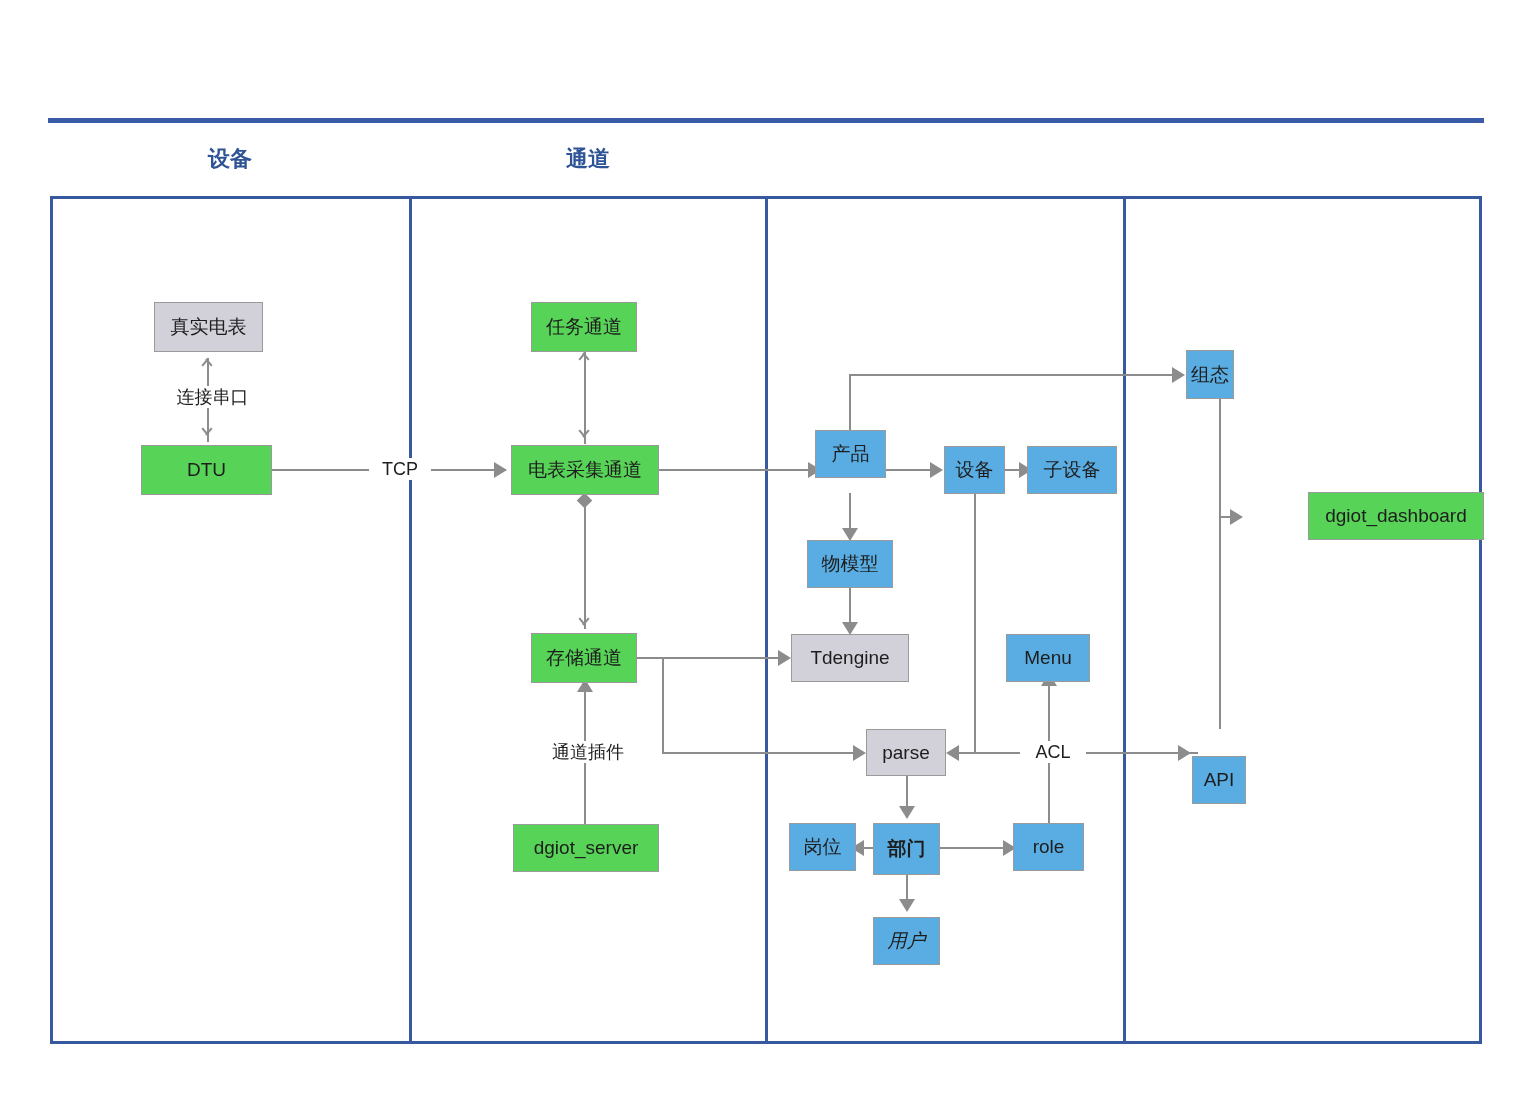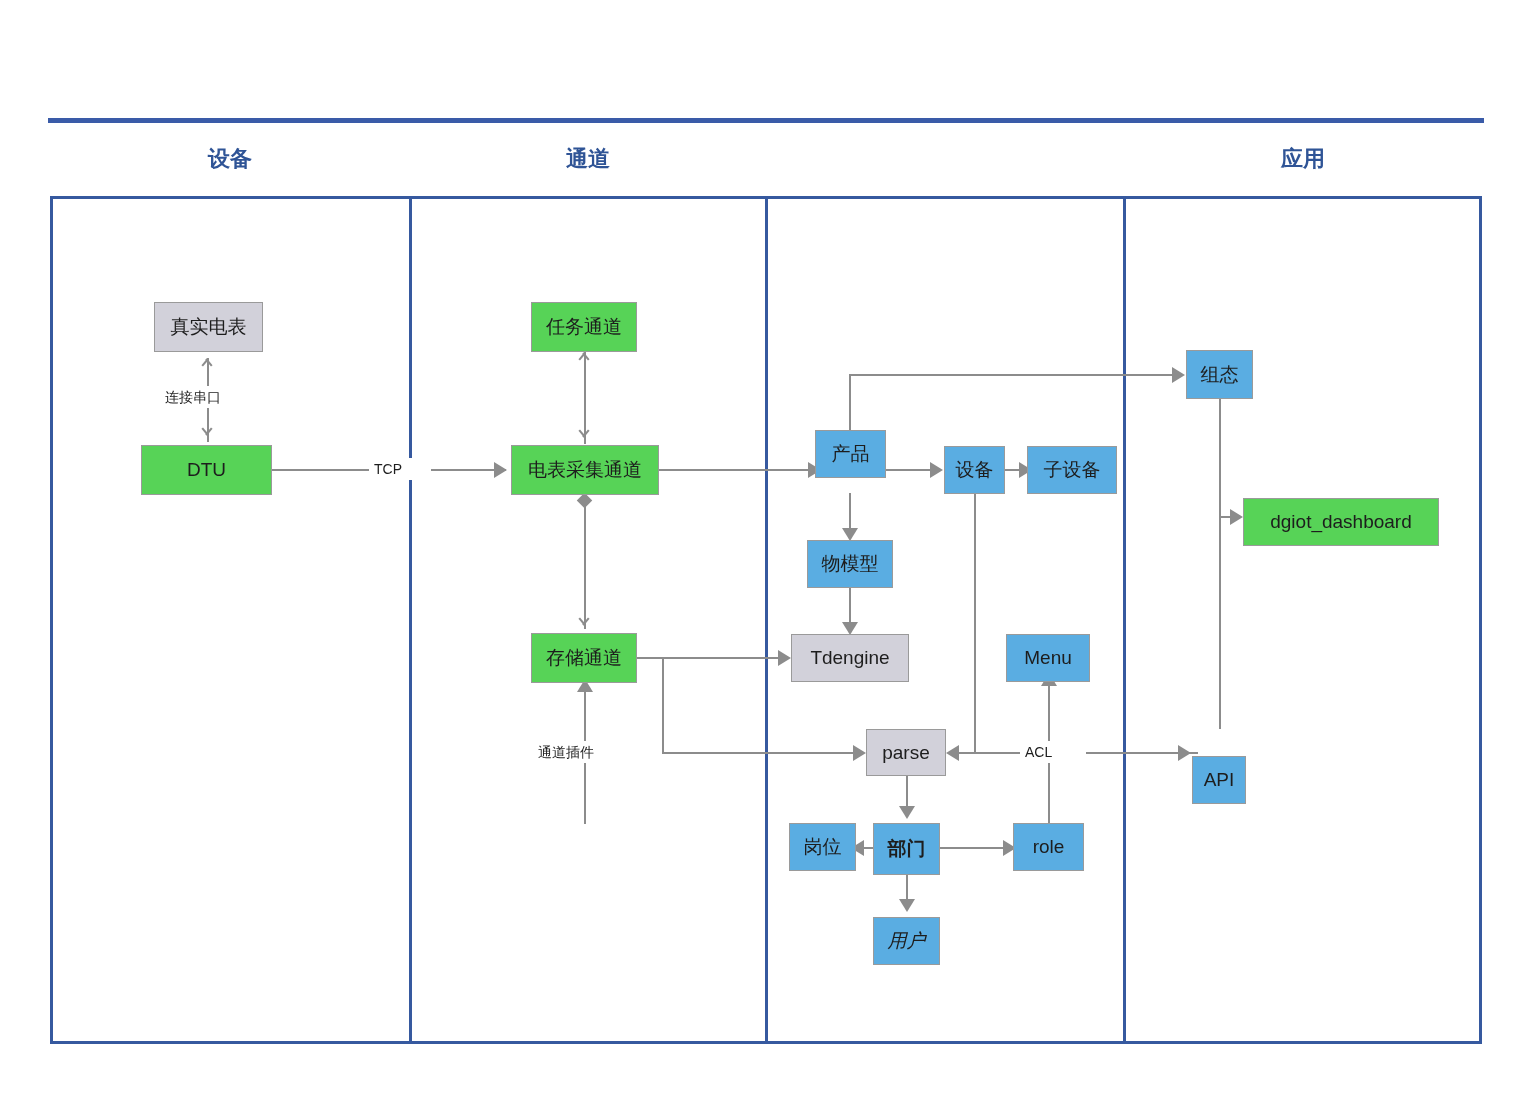--- a/index.html
+++ b/index.html
@@ -150,38 +150,38 @@
     position: absolute;
     width: 11px;
     height: 11px;
     background: #8c8c8c;
     transform: rotate(45deg);
   }
 
   
   .edge-label {
     position: absolute;
-    font-size: 14px;
+    font-size: 18px;
     color: #1d1d1d;
     background: #ffffff;
     padding: 0 5px;
     white-space: nowrap;
+    text-align: center;
     line-height: 22px;
   }
 </style>
 </head>
 <body>
 
 <div id="stage">
 
   <div id="title-rule"></div>
 
   <div class="col-header" style="left:50px;  width:360px;">设备</div>
   <div class="col-header" style="left:410px; width:356px;">通道</div>
-  <div class="col-header" style="left:1124px;width:358px;">应用</div>
 
   <div id="frame"></div>
   <div class="col-divider" style="left:409px;"></div>
   <div class="col-divider" style="left:765px;"></div>
   <div class="col-divider" style="left:1123px;"></div>
 
   <div class="vline" style="left:207px; top:358px; height:84px;"></div>
   <div class="oarrow up" style="left:199px; top:354px;">
       <i class="l"></i>
       <i class="r"></i>
@@ -269,20 +269,21 @@
   <div class="node gray" style="left:154px; top:302px; width:109px; height:50px;">真实电表</div>
 
   <div class="node green" style="left:141px; top:445px; width:131px; height:50px;">DTU</div>
 
   <div class="node green" style="left:531px; top:302px; width:106px; height:50px;">任务通道</div>
 
   <div class="node green" style="left:511px; top:445px; width:148px; height:50px;">电表采集通道</div>
 
   <div class="node green" style="left:531px; top:633px; width:106px; height:50px;">存储通道</div>
 
+  <div class="node green" style="left:513px; top:824px; width:146px; height:48px;">dgiot_server</div>
 
   <div class="node blue" style="left:815px; top:430px; width:71px; height:48px;">产品</div>
 
   <div class="node blue" style="left:944px; top:446px; width:61px; height:48px;">设备</div>
 
   <div class="node blue" style="left:1027px; top:446px; width:90px; height:48px;">子设备</div>
 
   <div class="node blue" style="left:807px; top:540px; width:86px; height:48px;">物模型</div>
 
   <div class="node gray" style="left:791px; top:634px; width:118px; height:48px;">Tdengine</div>
@@ -292,23 +293,23 @@
   <div class="node gray" style="left:866px; top:729px; width:80px; height:47px;">parse</div>
 
   <div class="node blue" style="left:789px; top:823px; width:67px; height:48px;">岗位</div>
 
   <div class="node blue" style="left:873px; top:823px; width:67px; height:52px;font-weight:bold;">部门</div>
 
   <div class="node blue" style="left:1013px; top:823px; width:71px; height:48px;">role</div>
 
   <div class="node blue" style="left:873px; top:917px; width:67px; height:48px;font-style:italic;">用户</div>
 
-  <div class="node blue" style="left:1186px; top:350px; width:67px; height:49px;">组态</div>
-
-  <div class="node green" style="left:1243px; top:492px; width:196px; height:48px;margin-top:6px;">dgiot_dashboard</div>
+  <div class="node blue" style="left:1186px; top:350px; width:48px; height:49px;">组态</div>
+
+  <div class="node green" style="left:1308px; top:492px; width:176px; height:48px;">dgiot_dashboard</div>
 
   <div class="node blue" style="left:1192px; top:729px; width:54px; height:48px;margin-top:27px;">API</div>
 
   <div class="edge-label" style="left:160px; top:386px; width:95px;">连接串口</div>
 
   <div class="edge-label" style="left:369px; top:458px; width:52px;">TCP</div>
 
   <div class="edge-label" style="left:533px; top:741px; width:100px;">通道插件</div>
 
   <div class="edge-label" style="left:1020px; top:741px; width:56px;">ACL</div>

